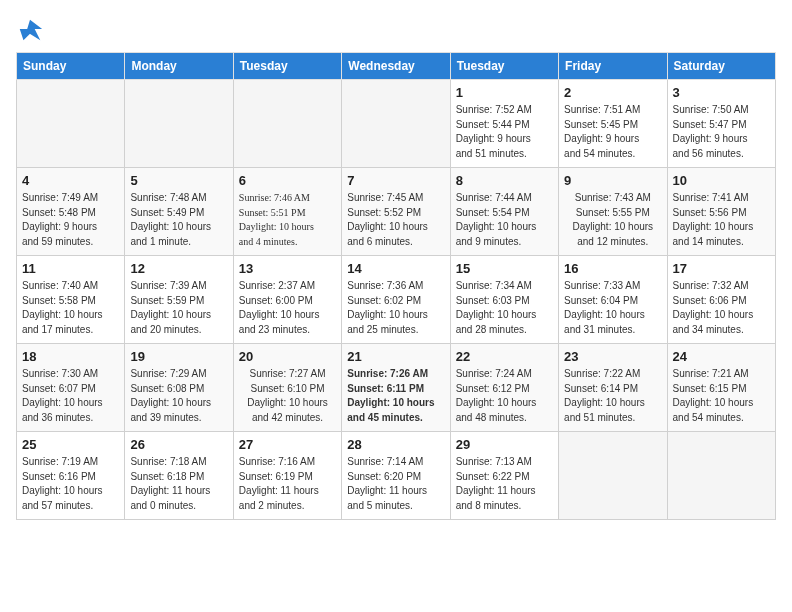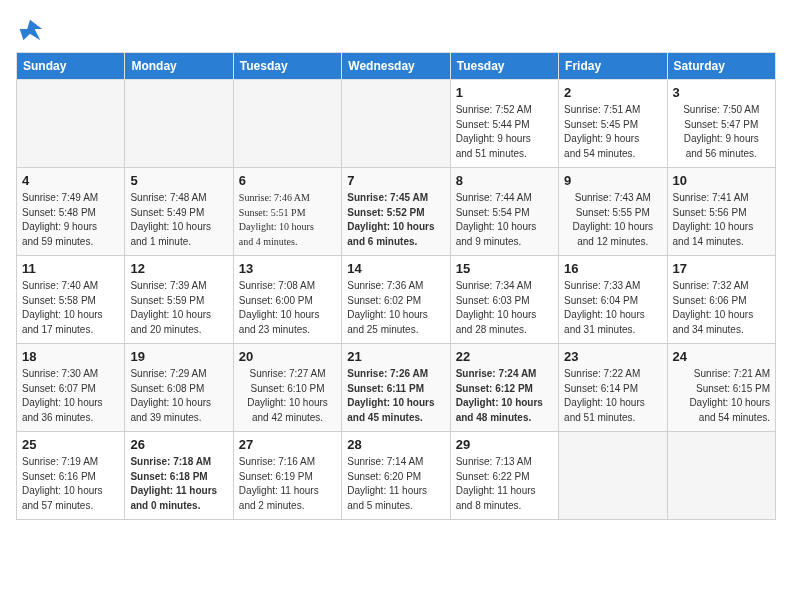--- a/index.html
+++ b/index.html
@@ -133,21 +133,21 @@
         </td>
         <td>
           <div class="day-number">2</div>
           <div class="day-info" style="white-space: pre-line;">Sunrise: 7:51 AM
 Sunset: 5:45 PM
 Daylight: 9 hours
 and 54 minutes.</div>
         </td>
         <td>
           <div class="day-number">3</div>
-          <div class="day-info" style="white-space: pre-line; text-align: center;">Sunrise: 7:50 AM
+          <div class="day-info" style="white-space: pre-line;">Sunrise: 7:50 AM
 Sunset: 5:47 PM
 Daylight: 9 hours
 and 56 minutes.</div>
         </td>
       </tr>
       <tr class="week-row">
         <td>
           <div class="day-number">4</div>
           <div class="day-info" style="white-space: pre-line;">Sunrise: 7:49 AM
 Sunset: 5:48 PM
@@ -163,21 +163,21 @@
         </td>
         <td>
           <div class="day-number">6</div>
           <div class="day-info" style="white-space: pre-line; font-family: Liberation Serif, serif;">Sunrise: 7:46 AM
 Sunset: 5:51 PM
 Daylight: 10 hours
 and 4 minutes.</div>
         </td>
         <td>
           <div class="day-number">7</div>
-          <div class="day-info" style="white-space: pre-line; font-weight: bold;">Sunrise: 7:45 AM
+          <div class="day-info" style="white-space: pre-line;">Sunrise: 7:45 AM
 Sunset: 5:52 PM
 Daylight: 10 hours
 and 6 minutes.</div>
         </td>
         <td>
           <div class="day-number">8</div>
           <div class="day-info" style="white-space: pre-line;">Sunrise: 7:44 AM
 Sunset: 5:54 PM
 Daylight: 10 hours
 and 9 minutes.</div>
@@ -207,21 +207,21 @@
         </td>
         <td>
           <div class="day-number">12</div>
           <div class="day-info" style="white-space: pre-line;">Sunrise: 7:39 AM
 Sunset: 5:59 PM
 Daylight: 10 hours
 and 20 minutes.</div>
         </td>
         <td>
           <div class="day-number">13</div>
-          <div class="day-info" style="white-space: pre-line;">Sunrise: 7:08 AM
+          <div class="day-info" style="white-space: pre-line;">Sunrise: 2:37 AM
 Sunset: 6:00 PM
 Daylight: 10 hours
 and 23 minutes.</div>
         </td>
         <td>
           <div class="day-number">14</div>
           <div class="day-info" style="white-space: pre-line;">Sunrise: 7:36 AM
 Sunset: 6:02 PM
 Daylight: 10 hours
 and 25 minutes.</div>
@@ -272,51 +272,51 @@
         </td>
         <td>
           <div class="day-number">21</div>
           <div class="day-info" style="white-space: pre-line; font-weight: bold;">Sunrise: 7:26 AM
 Sunset: 6:11 PM
 Daylight: 10 hours
 and 45 minutes.</div>
         </td>
         <td>
           <div class="day-number">22</div>
-          <div class="day-info" style="white-space: pre-line; font-weight: bold;">Sunrise: 7:24 AM
+          <div class="day-info" style="white-space: pre-line;">Sunrise: 7:24 AM
 Sunset: 6:12 PM
 Daylight: 10 hours
 and 48 minutes.</div>
         </td>
         <td>
           <div class="day-number">23</div>
           <div class="day-info" style="white-space: pre-line;">Sunrise: 7:22 AM
 Sunset: 6:14 PM
 Daylight: 10 hours
 and 51 minutes.</div>
         </td>
         <td>
           <div class="day-number">24</div>
-          <div class="day-info" style="white-space: pre-line; text-align: right;">Sunrise: 7:21 AM
+          <div class="day-info" style="white-space: pre-line;">Sunrise: 7:21 AM
 Sunset: 6:15 PM
 Daylight: 10 hours
 and 54 minutes.</div>
         </td>
       </tr>
       <tr class="week-row">
         <td>
           <div class="day-number">25</div>
           <div class="day-info" style="white-space: pre-line;">Sunrise: 7:19 AM
 Sunset: 6:16 PM
 Daylight: 10 hours
 and 57 minutes.</div>
         </td>
         <td>
           <div class="day-number">26</div>
-          <div class="day-info" style="white-space: pre-line; font-weight: bold;">Sunrise: 7:18 AM
+          <div class="day-info" style="white-space: pre-line;">Sunrise: 7:18 AM
 Sunset: 6:18 PM
 Daylight: 11 hours
 and 0 minutes.</div>
         </td>
         <td>
           <div class="day-number">27</div>
           <div class="day-info" style="white-space: pre-line;">Sunrise: 7:16 AM
 Sunset: 6:19 PM
 Daylight: 11 hours
 and 2 minutes.</div>

